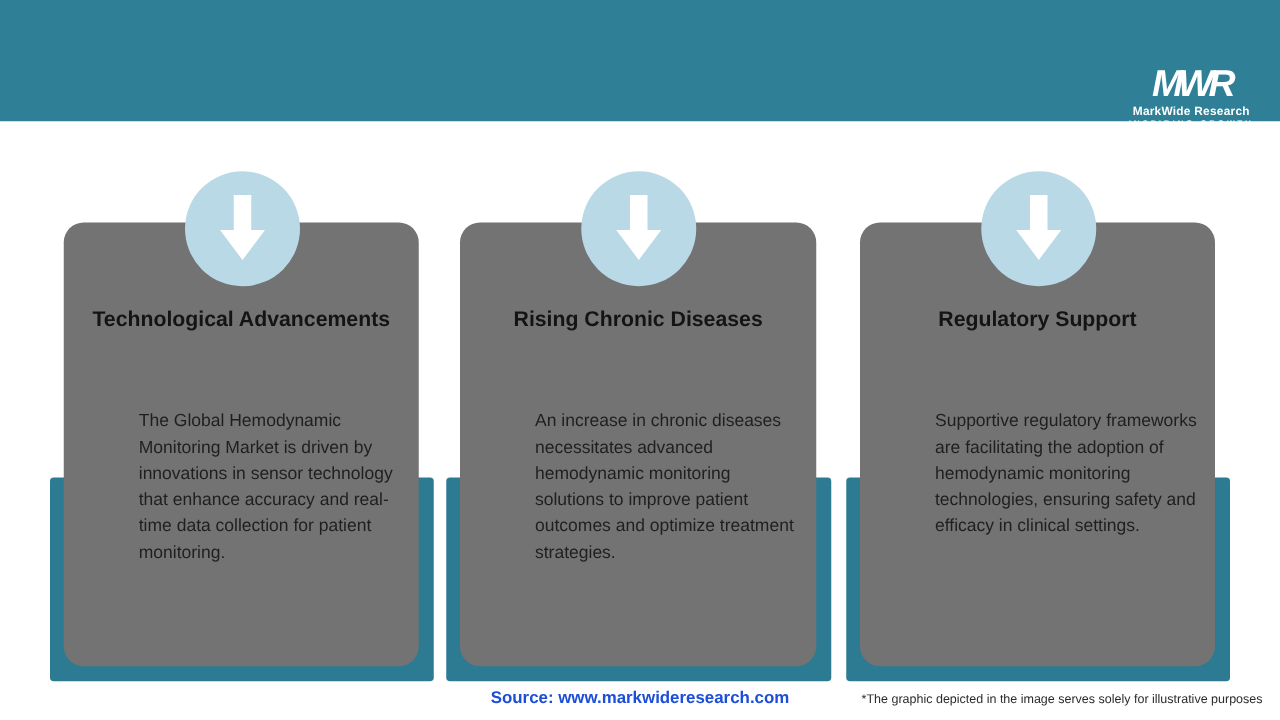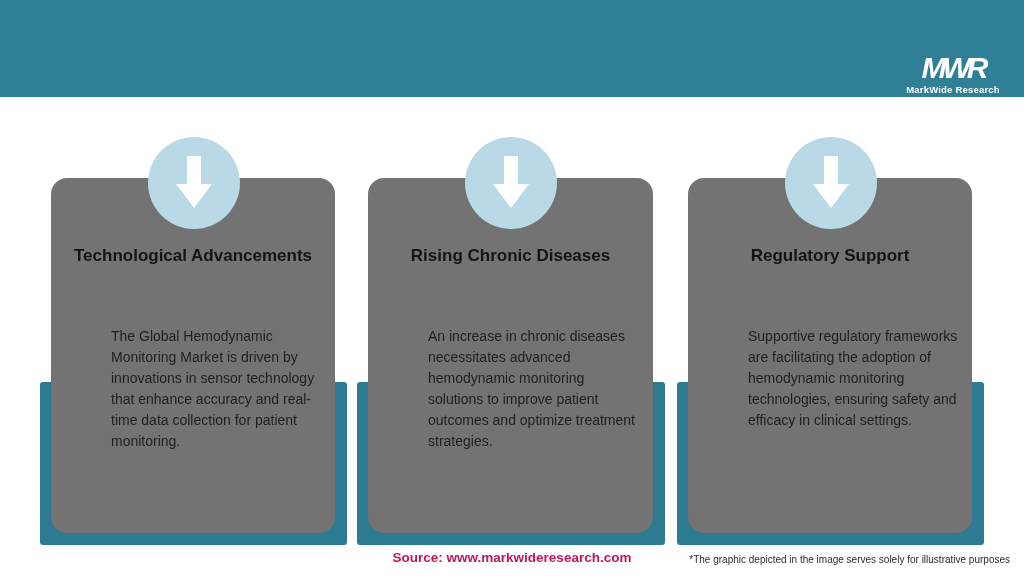--- a/index.html
+++ b/index.html
@@ -119,21 +119,21 @@
 
   
   .footer-source {
     position: absolute;
     top: 550px;
     left: 0;
     width: 1024px;
     text-align: center;
     font-size: 13.5px;
     font-weight: bold;
-    color: #be185d;
+    color: #1d4ed8;
   }
   .footer-disclaimer {
     position: absolute;
     top: 554px;
     right: 14px;
     font-size: 10px;
     color: #2b2b2b;
   }
 </style>
 </head>

